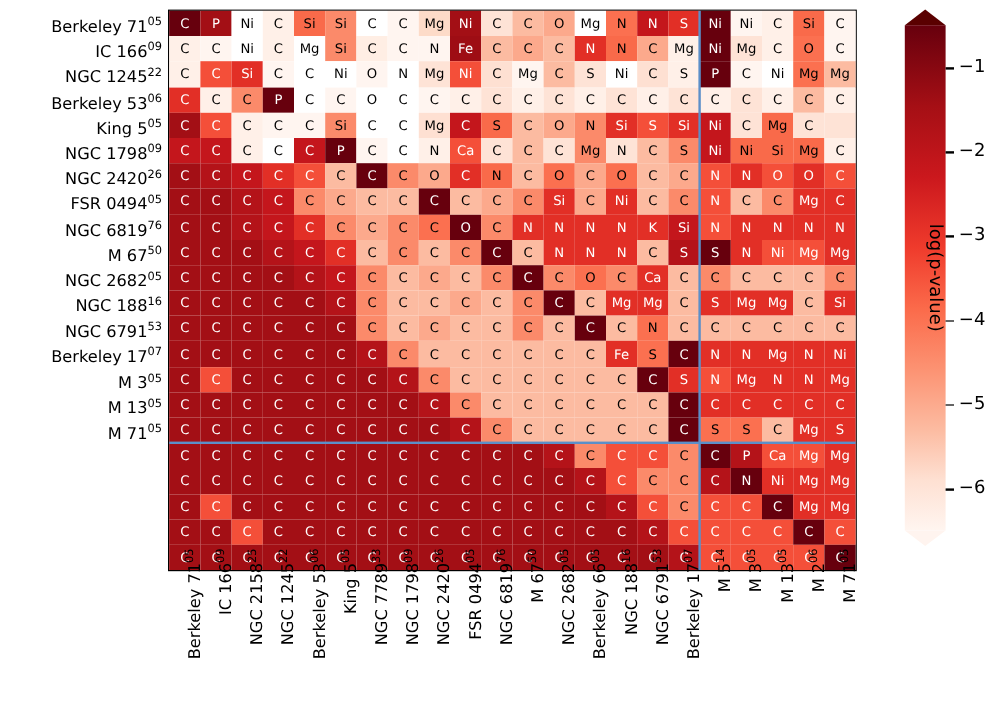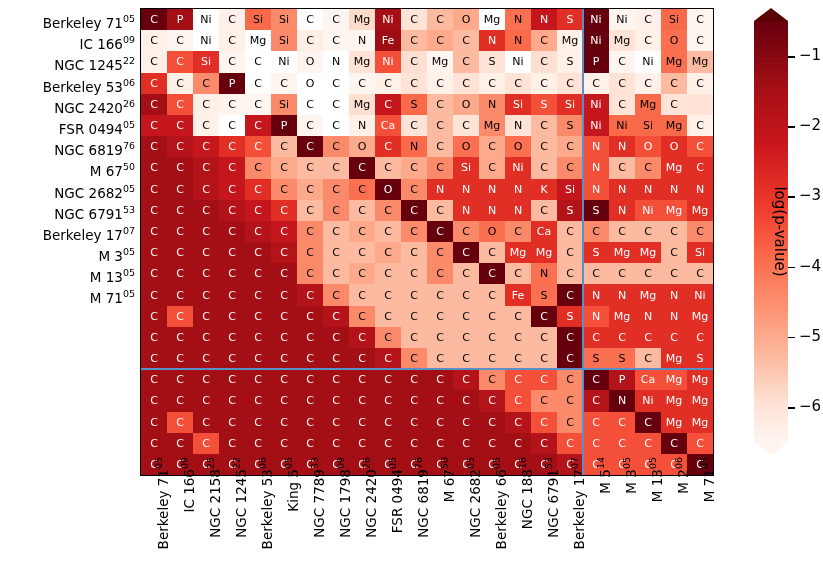--- a/index.html
+++ b/index.html
@@ -163,25 +163,28 @@
 </head>
 <body>
 
 <div id="root">
 
   <div class="rowlabels">
       <div class="rowlabel">Berkeley 71<sup>05</sup></div>
       <div class="rowlabel">IC 166<sup>09</sup></div>
       <div class="rowlabel">NGC 1245<sup>22</sup></div>
       <div class="rowlabel">Berkeley 53<sup>06</sup></div>
+      <div class="rowlabel">King 5<sup>05</sup></div>
+      <div class="rowlabel">NGC 1798<sup>09</sup></div>
       <div class="rowlabel">NGC 2420<sup>26</sup></div>
       <div class="rowlabel">FSR 0494<sup>05</sup></div>
       <div class="rowlabel">NGC 6819<sup>76</sup></div>
       <div class="rowlabel">M 67<sup>50</sup></div>
       <div class="rowlabel">NGC 2682<sup>05</sup></div>
+      <div class="rowlabel">NGC 188<sup>16</sup></div>
       <div class="rowlabel">NGC 6791<sup>53</sup></div>
       <div class="rowlabel">Berkeley 17<sup>07</sup></div>
       <div class="rowlabel">M 3<sup>05</sup></div>
       <div class="rowlabel">M 13<sup>05</sup></div>
       <div class="rowlabel">M 71<sup>05</sup></div>
     </div>
 
   <div class="grid" style="width: 572px; height: 466.4px;">
       <div class="gridrow">
         <div class="cell" style="background: rgb(103, 0, 13); color: rgb(255, 255, 255);">

